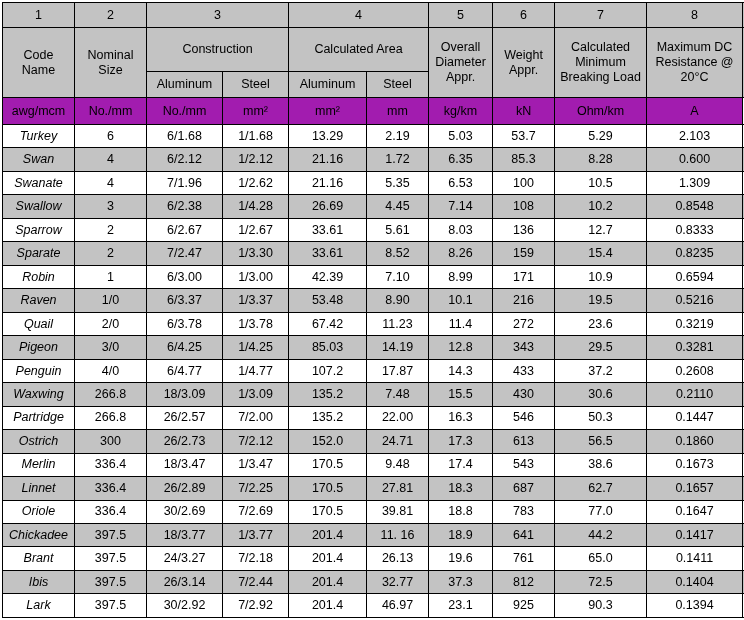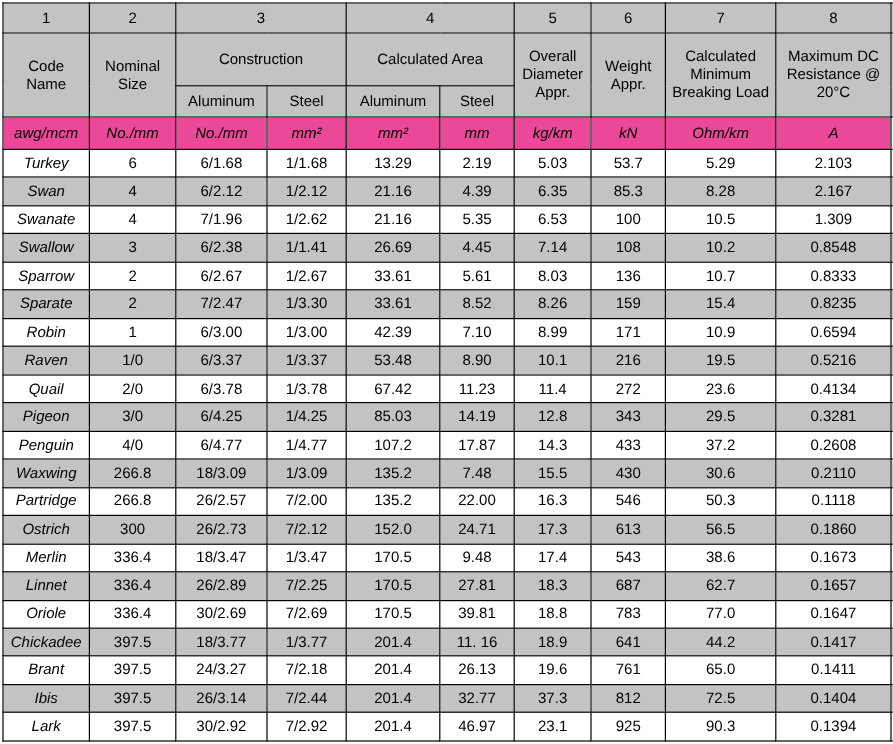--- a/index.html
+++ b/index.html
@@ -44,22 +44,21 @@
     font-size: 12.5px;
     height: 22px;
   }
   td.hd {
     background: #c3c3c3;
     font-size: 12.5px;
     white-space: normal;
     line-height: 1.2;
   }
   td.unit {
-    background: #ec4899;
-    font-style: italic;
+    background: #a21caf;
     font-size: 12.5px;
     height: 24px;
   }
   
   tr.shaded td { background: #c3c3c3; }
   tr.plain  td { background: #ffffff; }
   td.code { font-size: 12.5px; font-style: italic; }
   
 </style>
 </head>
@@ -138,63 +137,63 @@
           <td>5.29</td>
           <td>2.103</td>
           <td>105</td>
         </tr>
         <tr class="shaded">
           <td class="code">Swan</td>
           <td>4</td>
           <td>6/2.12</td>
           <td>1/2.12</td>
           <td>21.16</td>
-          <td>4.39</td>
+          <td>1.72</td>
           <td>6.35</td>
           <td>85.3</td>
           <td>8.28</td>
-          <td>2.167</td>
+          <td>0.600</td>
           <td>140</td>
         </tr>
         <tr class="plain">
           <td class="code">Swanate</td>
           <td>4</td>
           <td>7/1.96</td>
           <td>1/2.62</td>
           <td>21.16</td>
           <td>5.35</td>
           <td>6.53</td>
           <td>100</td>
           <td>10.5</td>
           <td>1.309</td>
           <td>140</td>
         </tr>
         <tr class="shaded">
           <td class="code">Swallow</td>
           <td>3</td>
           <td>6/2.38</td>
-          <td>1/1.41</td>
+          <td>1/4.28</td>
           <td>26.69</td>
           <td>4.45</td>
           <td>7.14</td>
           <td>108</td>
           <td>10.2</td>
           <td>0.8548</td>
           <td>162</td>
         </tr>
         <tr class="plain">
           <td class="code">Sparrow</td>
           <td>2</td>
           <td>6/2.67</td>
           <td>1/2.67</td>
           <td>33.61</td>
           <td>5.61</td>
           <td>8.03</td>
           <td>136</td>
-          <td>10.7</td>
+          <td>12.7</td>
           <td>0.8333</td>
           <td>184</td>
         </tr>
         <tr class="shaded">
           <td class="code">Sparate</td>
           <td>2</td>
           <td>7/2.47</td>
           <td>1/3.30</td>
           <td>33.61</td>
           <td>8.52</td>
@@ -233,21 +232,21 @@
         <tr class="plain">
           <td class="code">Quail</td>
           <td>2/0</td>
           <td>6/3.78</td>
           <td>1/3.78</td>
           <td>67.42</td>
           <td>11.23</td>
           <td>11.4</td>
           <td>272</td>
           <td>23.6</td>
-          <td>0.4134</td>
+          <td>0.3219</td>
           <td>276</td>
         </tr>
         <tr class="shaded">
           <td class="code">Pigeon</td>
           <td>3/0</td>
           <td>6/4.25</td>
           <td>1/4.25</td>
           <td>85.03</td>
           <td>14.19</td>
           <td>12.8</td>
@@ -285,21 +284,21 @@
         <tr class="plain">
           <td class="code">Partridge</td>
           <td>266.8</td>
           <td>26/2.57</td>
           <td>7/2.00</td>
           <td>135.2</td>
           <td>22.00</td>
           <td>16.3</td>
           <td>546</td>
           <td>50.3</td>
-          <td>0.1118</td>
+          <td>0.1447</td>
           <td>475</td>
         </tr>
         <tr class="shaded">
           <td class="code">Ostrich</td>
           <td>300</td>
           <td>26/2.73</td>
           <td>7/2.12</td>
           <td>152.0</td>
           <td>24.71</td>
           <td>17.3</td>

